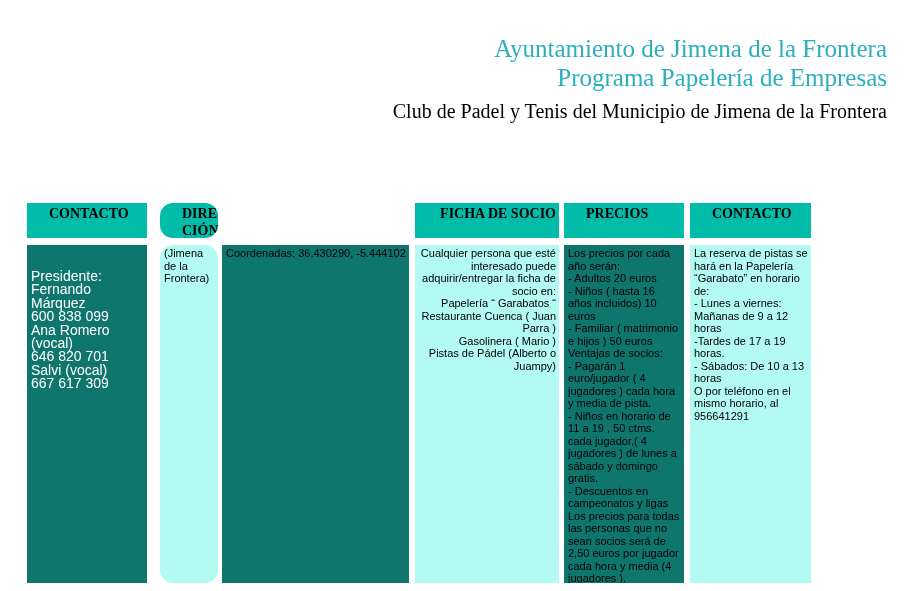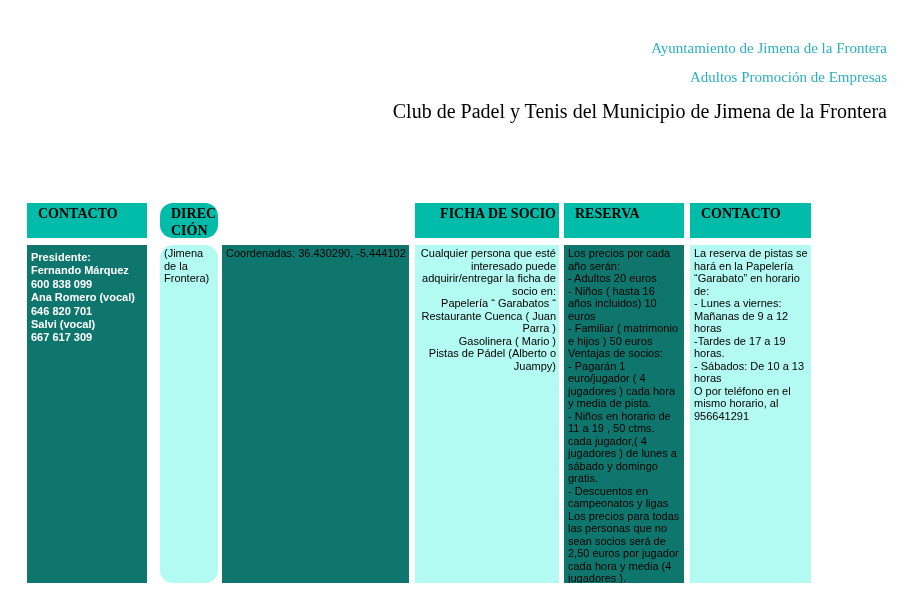--- a/index.html
+++ b/index.html
@@ -20,21 +20,21 @@
 
   
   .titles {
     position: absolute;
     top: 34px;
     right: 27px;
     text-align: right;
     font-family: "Liberation Serif", serif;
   }
   .title-teal {
-    font-size: 15px;
+    font-size: 25px;
     line-height: 29px;
     color: #2bafbf;
     white-space: nowrap;
   }
   .title-black {
     font-size: 20px;
     line-height: 20px;
     color: #000000;
     margin-top: 9px;
     white-space: nowrap;
@@ -58,63 +58,63 @@
   .c6 { grid-column: 11; }
 
   .th {
     grid-row: 1;
     background: #00bca8;
     color: #000000;
     font-family: "Liberation Serif", serif;
     font-weight: bold;
     font-size: 14px;
     line-height: 17px;
-    padding: 2px 3px 2px 11px;
+    padding: 2px 3px 2px 22px;
     white-space: pre-line;
     overflow: hidden;
     box-sizing: border-box;
   }
   .td {
     grid-row: 2;
     font-size: 11px;
     line-height: 12.5px;
     color: #000000;
     padding: 2px 3px 2px 4px;
     white-space: pre-line;
     overflow: hidden;
     box-sizing: border-box;
   }
   .bg-teal { background: #0f766e; }
   .bg-mint { background: #b3faf2; }
   .td.c1 {
     color: #ffffff;
-    font-weight: bold;
-    font-size: 11px;
+    font-weight: normal;
+    font-size: 14px;
     line-height: 13.4px;
-    padding-top: 6px;
+    padding-top: 25px;
   }
 </style>
 </head>
 <body>
 
 <div class="page">
 
   <div class="titles">
     <div class="title-teal">Ayuntamiento de Jimena de la Frontera</div>
-    <div class="title-teal">Adultos Promoción de Empresas</div>
+    <div class="title-teal">Programa Papelería de Empresas</div>
     <div class="title-black">Club de Padel y Tenis del Municipio de Jimena de la Frontera</div>
   </div>
 
   <div class="club-table">
 
     <div class="th c1">CONTACTO</div>
     <div class="th c2">DIREC
 CIÓN</div>
     <div class="th c4">FICHA DE SOCIO</div>
-    <div class="th c5">RESERVA</div>
+    <div class="th c5">PRECIOS</div>
     <div class="th c6">CONTACTO</div>
 
     <div class="td c1 bg-teal">Presidente:
 Fernando Márquez
 600 838 099
 Ana Romero (vocal)
 646 820 701
 Salvi (vocal)
 667 617 309</div>
     <div class="td c2 bg-mint">(Jimena

